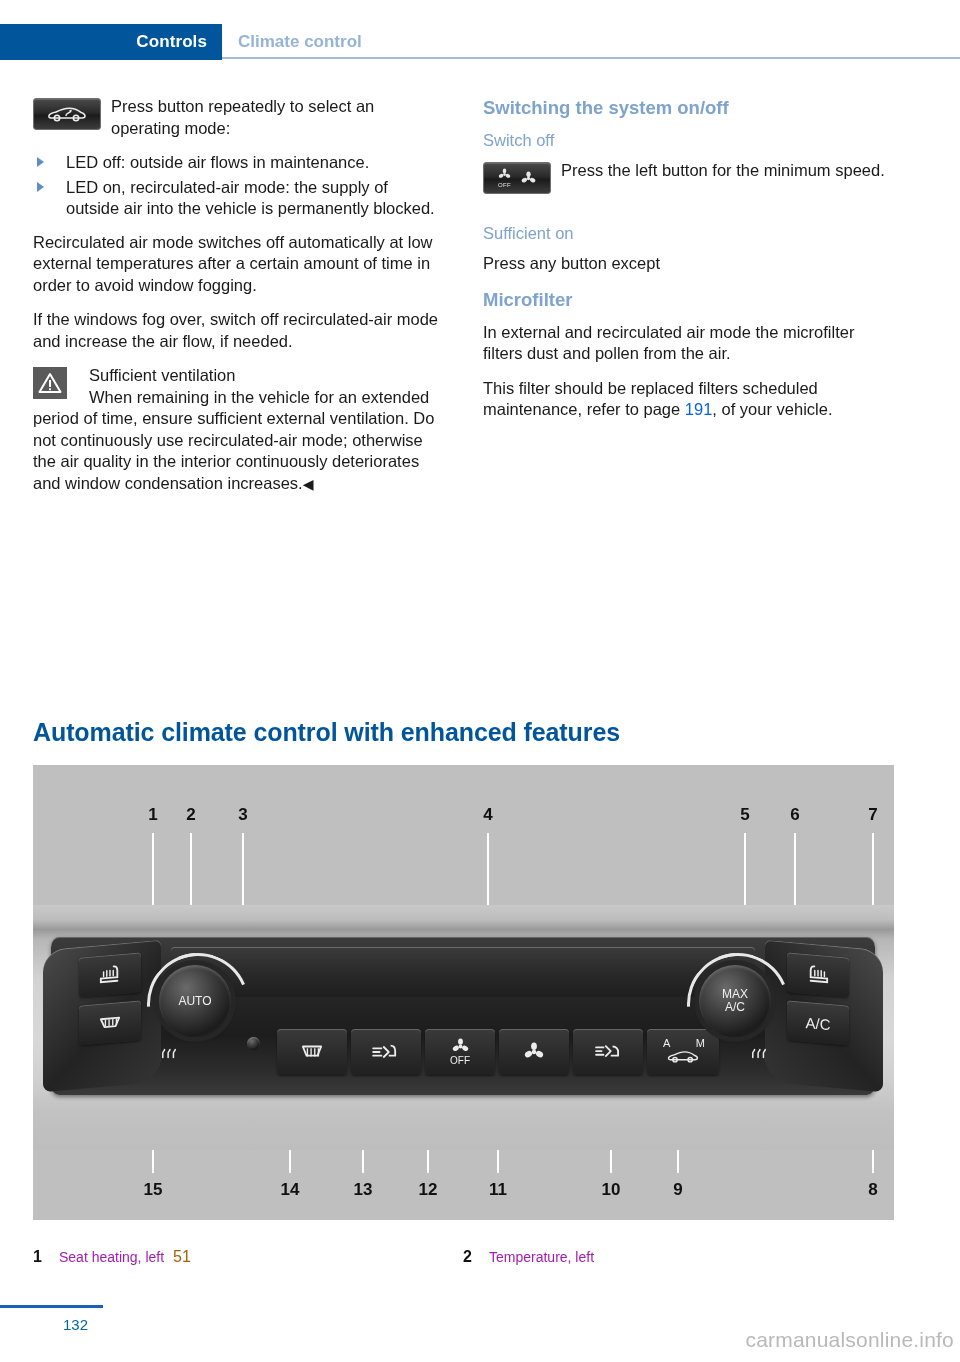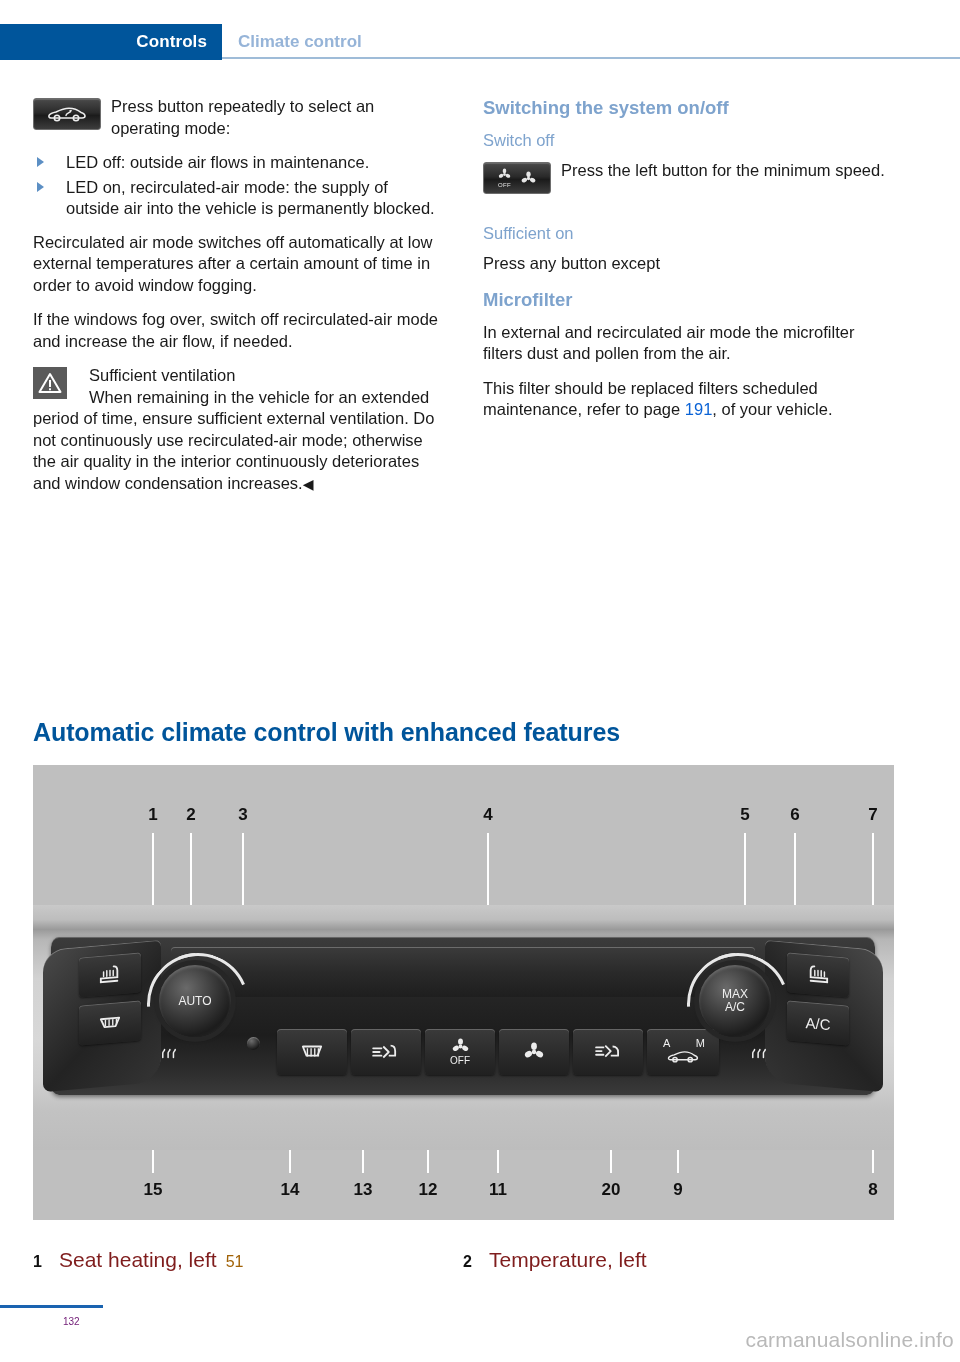--- a/index.html
+++ b/index.html
@@ -185,29 +185,29 @@
     background:radial-gradient(circle at 35% 30%,#6e6e6e,#1a1a1a 70%);
     box-shadow:inset 0 1px 1px rgba(255,255,255,.3);
   }
   
   .legend{position:absolute;left:33px;top:1248px;width:880px;}
   .legend-row{display:flex;}
   .legend-item{display:flex;width:430px;align-items:baseline;}
   .legend-item .num{
     width:26px;font-size:16px;font-weight:bold;color:#111;flex:0 0 26px;
   }
-  .legend-item .lbl{font-size:21px;color:#7f1d1d;}
+  .legend-item .lbl{font-size:14px;color:#a21caf;}
   .legend-item .pg{color:#a16207;margin-left:9px;}
 
   
   .foot-rule{
     position:absolute;left:0;top:1305px;width:103px;height:3px;background:#1a63b0;
   }
   .pageno{
-    position:absolute;left:63px;top:1316px;font-size:10px;color:#701a75;
+    position:absolute;left:63px;top:1316px;font-size:15px;color:#0369a1;
   }
   .foot-center{
     position:absolute;left:0;top:1396px;width:960px;text-align:left;
     font-size:13.5px;color:#2b2b2b;
   }
   .watermark{
     position:absolute;right:6px;top:1328px;
     font-size:21px;color:#b9b9b9;letter-spacing:.2px;
   }
 </style>
@@ -318,21 +318,21 @@
       <span class="fig-num" style="left: 712px;">5</span>
       <span class="fig-num" style="left: 762px;">6</span>
       <span class="fig-num" style="left: 840px;">7</span>
     </div>
   <div class="fig-numrow bot" id="botnums">
       <span class="fig-num" style="left: 120px;">15</span>
       <span class="fig-num" style="left: 257px;">14</span>
       <span class="fig-num" style="left: 330px;">13</span>
       <span class="fig-num" style="left: 395px;">12</span>
       <span class="fig-num" style="left: 465px;">11</span>
-      <span class="fig-num" style="left: 578px;">20</span>
+      <span class="fig-num" style="left: 578px;">10</span>
       <span class="fig-num" style="left: 645px;">9</span>
       <span class="fig-num" style="left: 840px;">8</span>
     </div>
   <div id="leaders">
       <div class="leader" style="left: 119px; top: 68px; height: 135px;"></div>
       <div class="leader" style="left: 157px; top: 68px; height: 135px;"></div>
       <div class="leader" style="left: 209px; top: 68px; height: 135px;"></div>
       <div class="leader" style="left: 454px; top: 68px; height: 135px;"></div>
       <div class="leader" style="left: 711px; top: 68px; height: 135px;"></div>
       <div class="leader" style="left: 761px; top: 68px; height: 135px;"></div>

